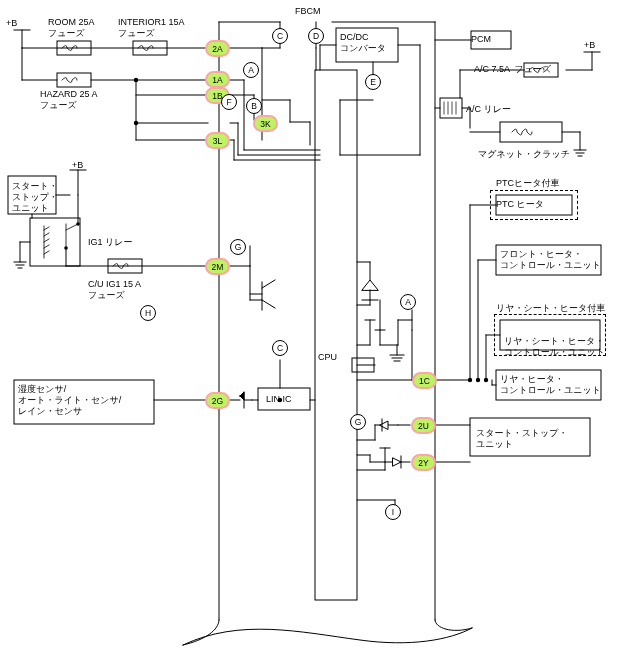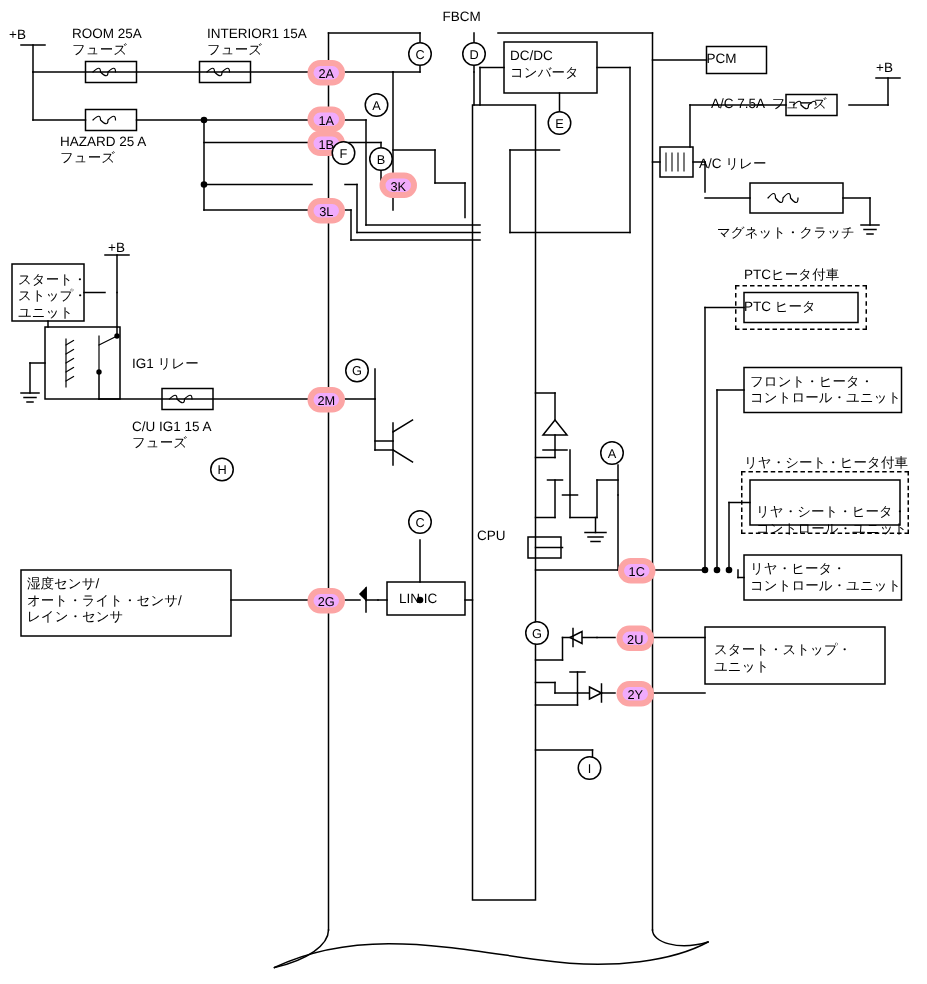--- a/index.html
+++ b/index.html
@@ -32,22 +32,22 @@
   }
   .lbl.c { }
   .dashbox {
     position: absolute;
     border: 1px dashed #000;
     background: transparent;
     box-sizing: border-box;
   }
   .pin {
     position: absolute;
-    border: 4px solid #fca5a5;
-    background: #f0abfc;
+    border: 2px solid #fca5a5;
+    background: #bef264;
     box-sizing: border-box;
     border-radius: 9px;
     font-size: 8.5px;
     display: flex;
     align-items: center;
     justify-content: center;
     color: #000;
   }
   .cir {
     position: absolute;
@@ -285,34 +285,34 @@
       <path d="M470 425 L470 462" stroke="none"></path>
 
       <path d="M435 380 L426 380"></path>
 
     </g>
   </svg>
 
   <div class="lbl" style="left:6px; top:18px;">+B</div>
   <div class="lbl c" style="left:48px; top:17px; width:56px;">ROOM 25A
 フューズ</div>
-  <div class="lbl c" style="left:118px; top:17px; width:66px;margin-left:20px;">INTERIOR1 15A
+  <div class="lbl c" style="left:118px; top:17px; width:66px;">INTERIOR1 15A
 フューズ</div>
   <div class="lbl c" style="left:40px; top:89px; width:72px;">HAZARD 25 A
 フューズ</div>
   <div class="lbl c" style="left:295px; top:6px; width:42px;">FBCM</div>
   <div class="lbl c" style="left:340px; top:32px; width:54px;">DC/DC
 コンバータ</div>
   <div class="lbl" style="left:318px; top:352px;">CPU</div>
   <div class="lbl" style="left:266px; top:394px;">LIN IC</div>
   <div class="lbl c" style="left:471px; top:34px; width:40px;">PCM</div>
   <div class="lbl" style="left:474px; top:64px;">A/C 7.5A  フューズ</div>
   <div class="lbl" style="left:584px; top:40px;">+B</div>
   <div class="lbl" style="left:466px; top:104px;">A/C リレー</div>
-  <div class="lbl c" style="left:478px; top:150px; width:106px;">マグネット・クラッチ</div>
+  <div class="lbl c" style="left:478px; top:150px; width:106px;font-family:Liberation Mono, monospace;">マグネット・クラッチ</div>
   <div class="lbl" style="left:496px; top:178px;">PTCヒータ付車</div>
   <div class="lbl c" style="left:496px; top:199px; width:76px;">PTC ヒータ</div>
   <div class="lbl" style="left:500px; top:249px;">フロント・ヒータ・
 コントロール・ユニット</div>
   <div class="lbl" style="left:496px; top:303px;">リヤ・シート・ヒータ付車</div>
   <div class="lbl" style="left:504px; top:324px;margin-top:12px;">リヤ・シート・ヒータ・
 コントロール・ユニット</div>
   <div class="lbl" style="left:500px; top:374px;">リヤ・ヒータ・
 コントロール・ユニット</div>
   <div class="lbl" style="left:12px; top:181px;">スタート・

